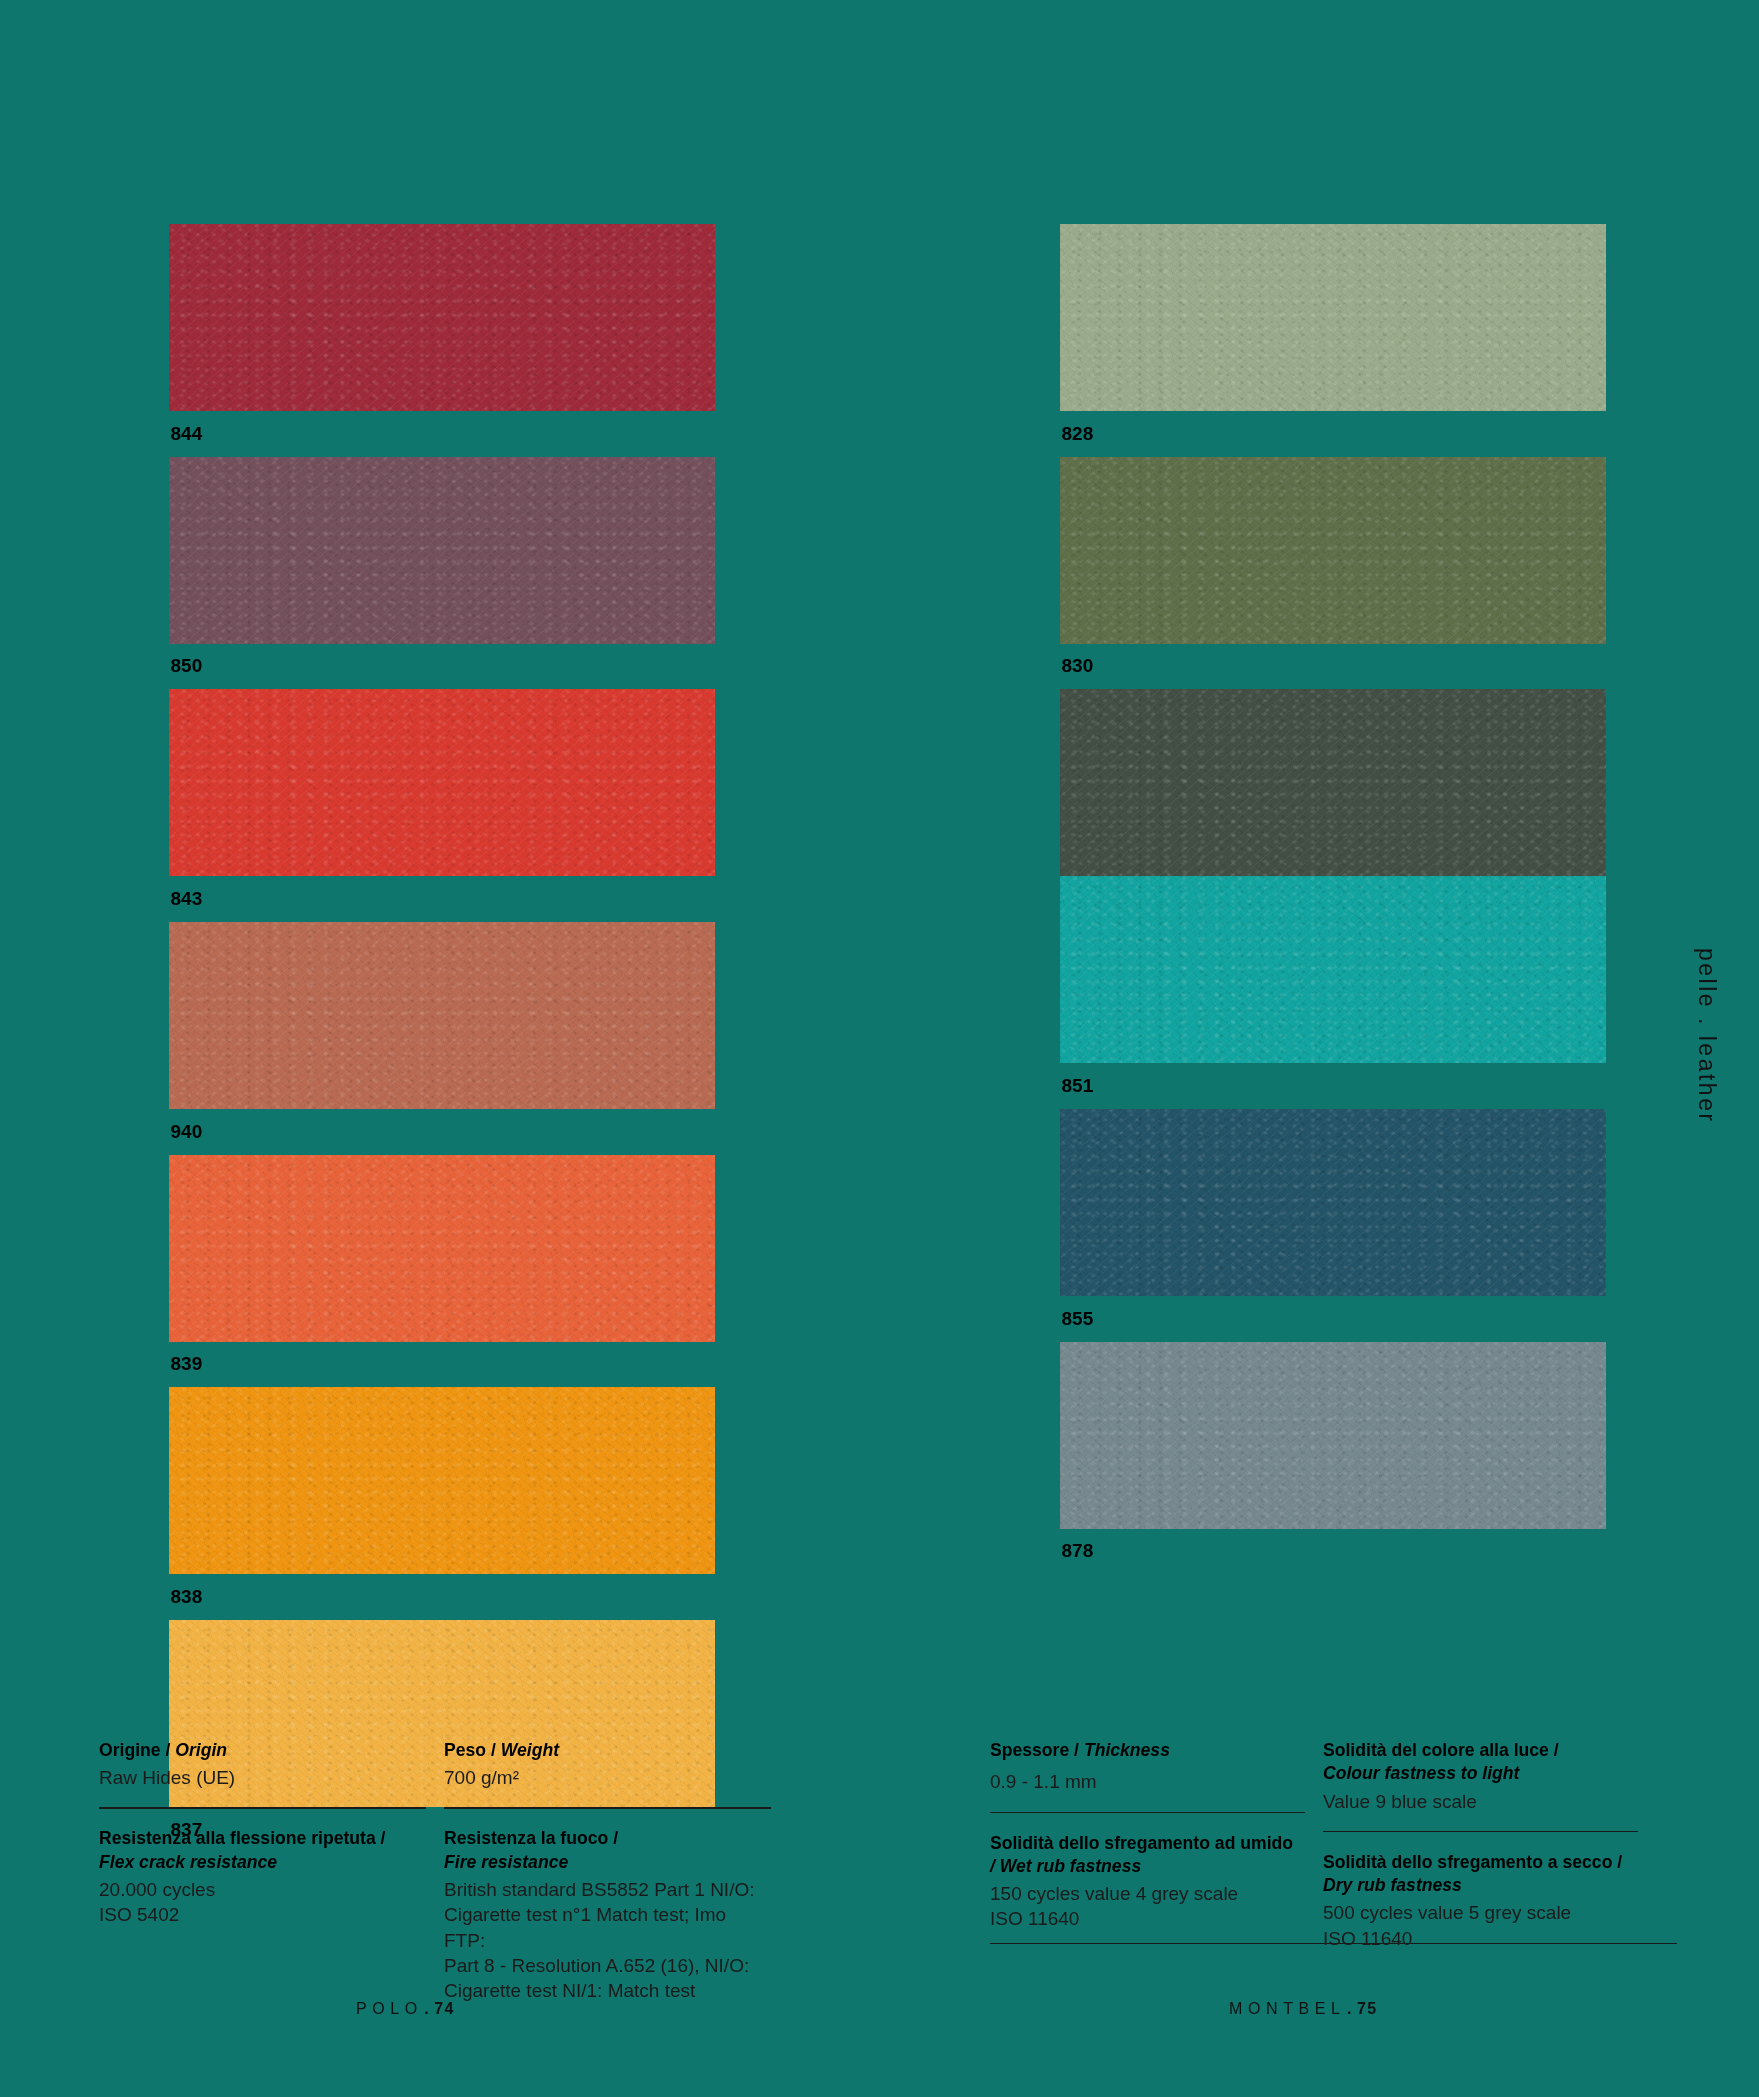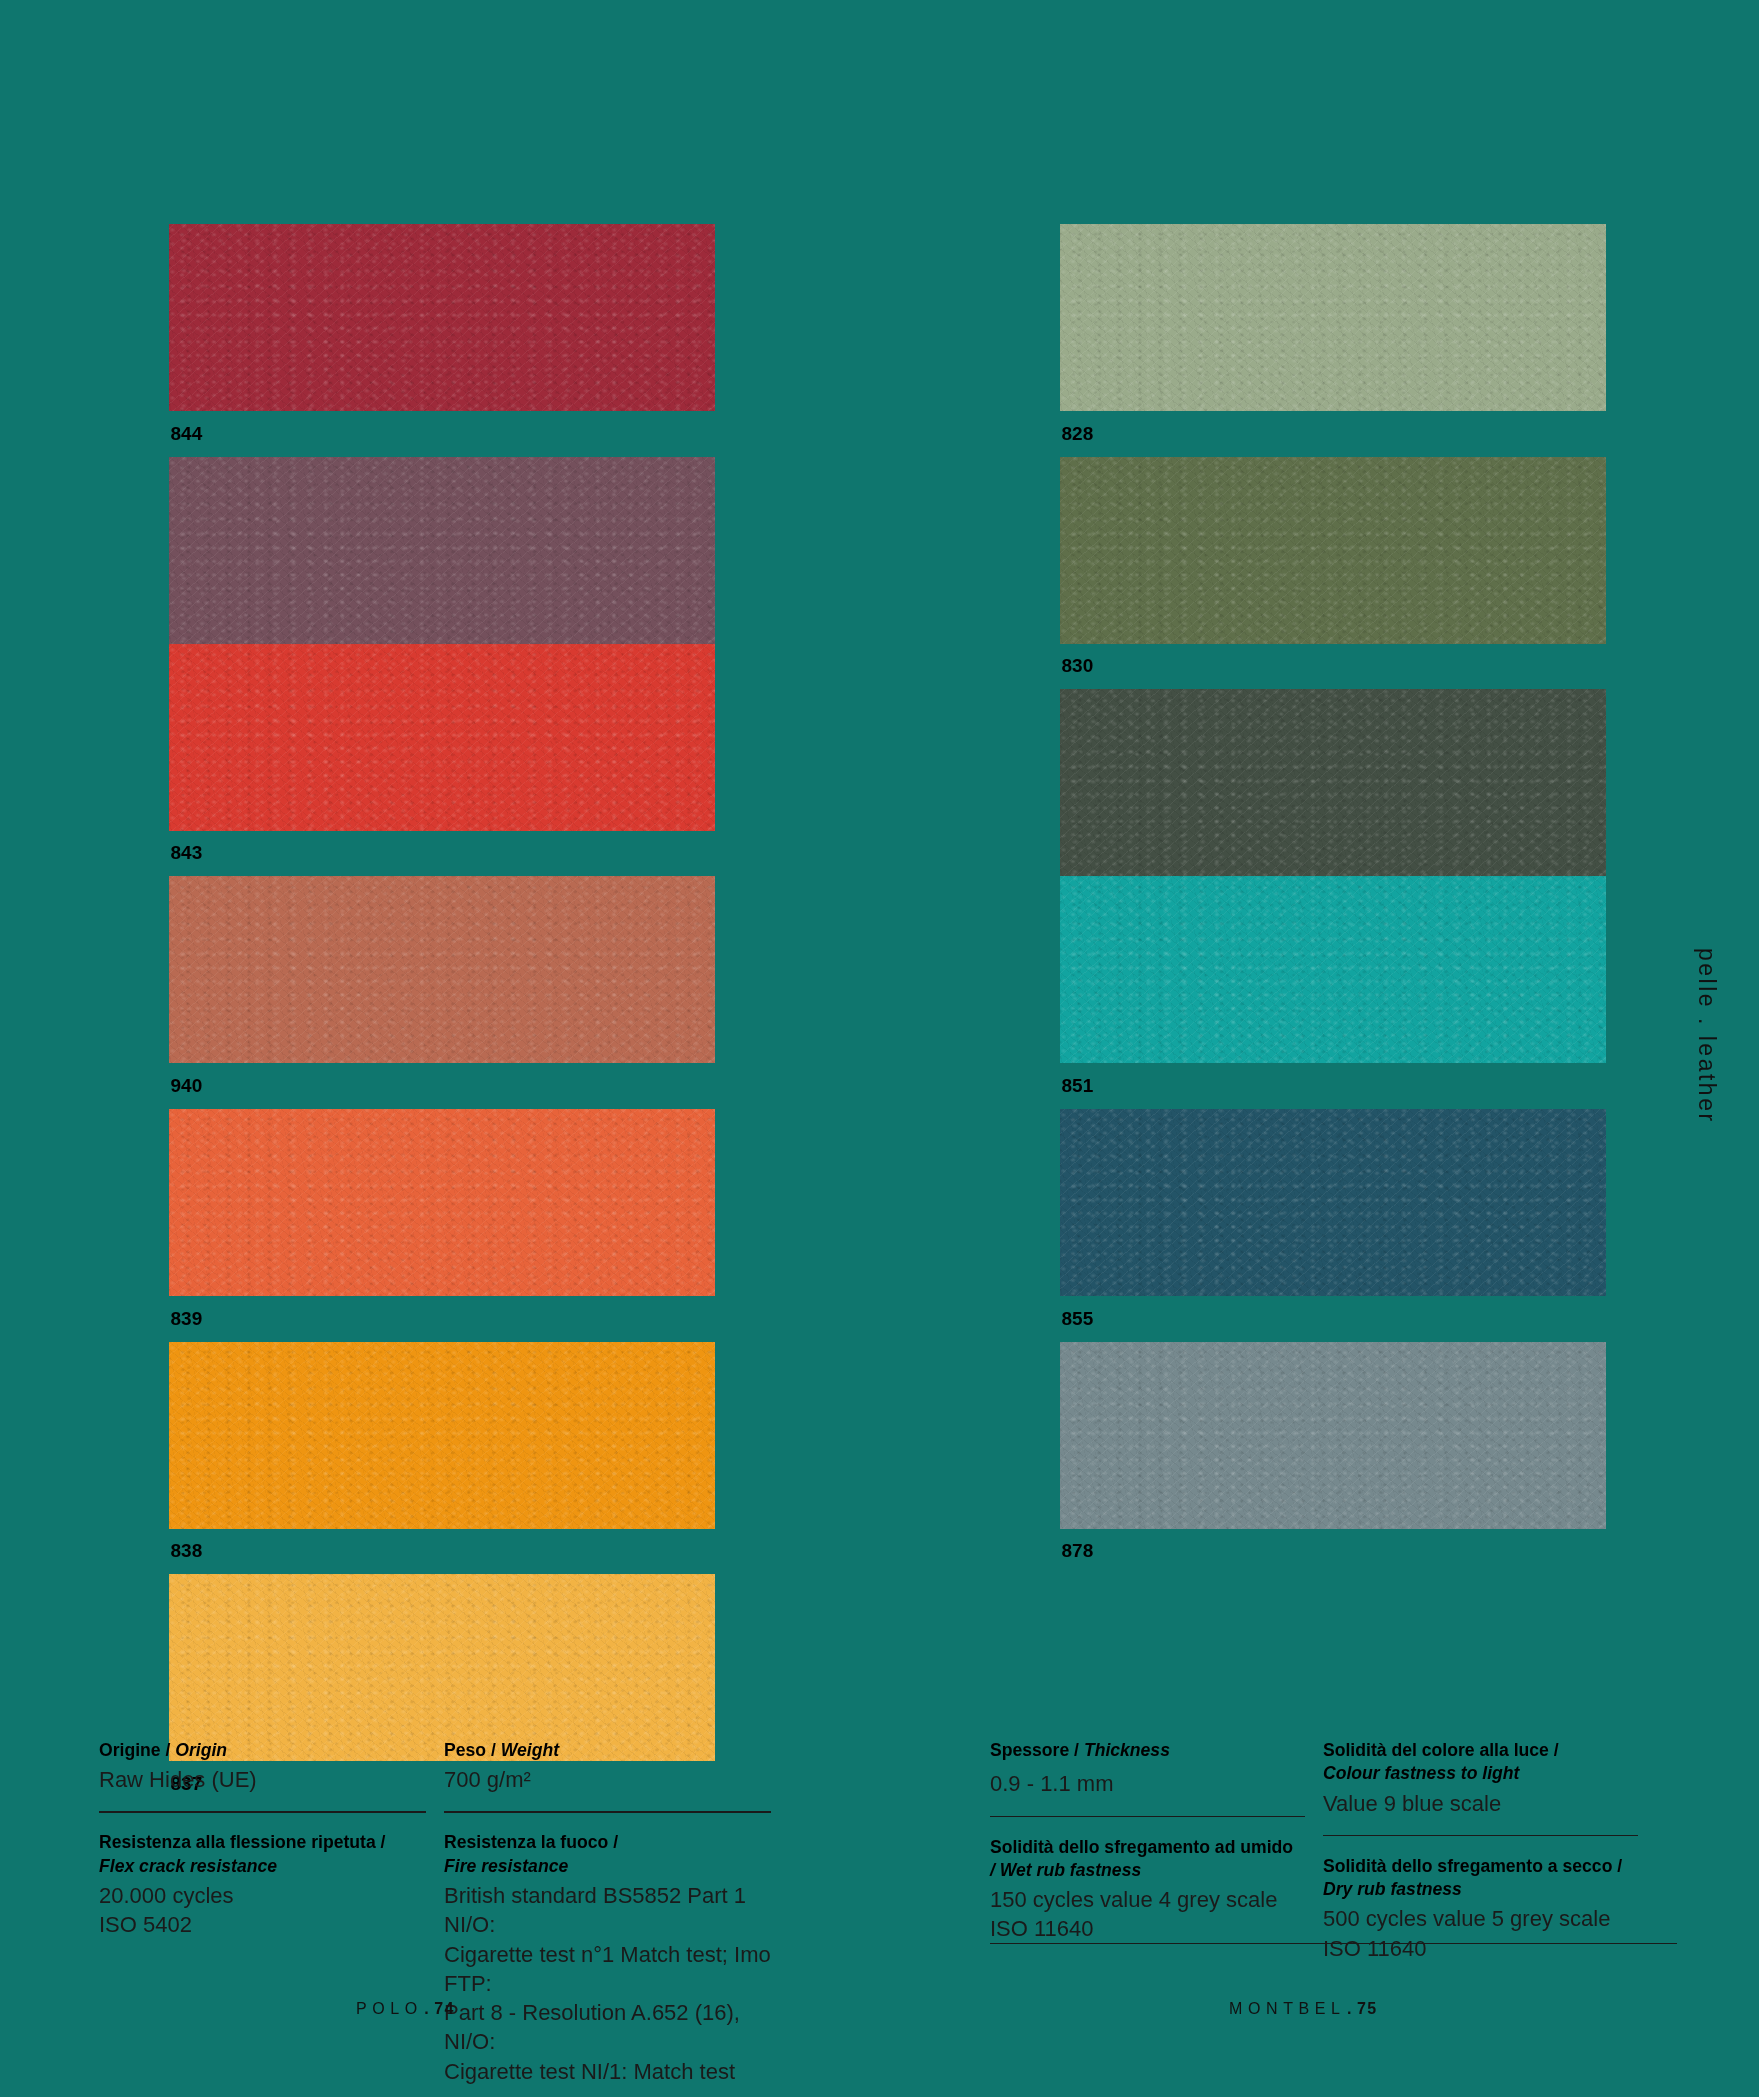--- a/index.html
+++ b/index.html
@@ -114,21 +114,21 @@
 
   .spec-title {
     font-size: 17.6px;
     font-weight: 700;
     line-height: 1.33;
     color: #000;
   }
   .spec-title .en { font-style: italic; }
 
   .spec-value {
-    font-size: 22px;
+    font-size: 19px;
     font-weight: 400;
     line-height: 1.33;
     color: #1a1a1a;
     margin-top: 2.8px;
     white-space: pre-line;
   }
 
   .spec-spacer { height: 4.2px; }
 
   
@@ -172,20 +172,21 @@
 
   <div class="swatch-column col-left">
 
     <div class="swatch-item">
       <div class="swatch-chip" style="background-color:#9e2a3a"></div>
       <div class="swatch-label">844</div>
     </div>
 
     <div class="swatch-item">
       <div class="swatch-chip" style="background-color:#74505c"></div>
+      <div class="swatch-label">850</div>
     </div>
 
     <div class="swatch-item">
       <div class="swatch-chip" style="background-color:#d93a30"></div>
       <div class="swatch-label">843</div>
     </div>
 
     <div class="swatch-item">
       <div class="swatch-chip" style="background-color:#b96a52"></div>
       <div class="swatch-label">940</div>

